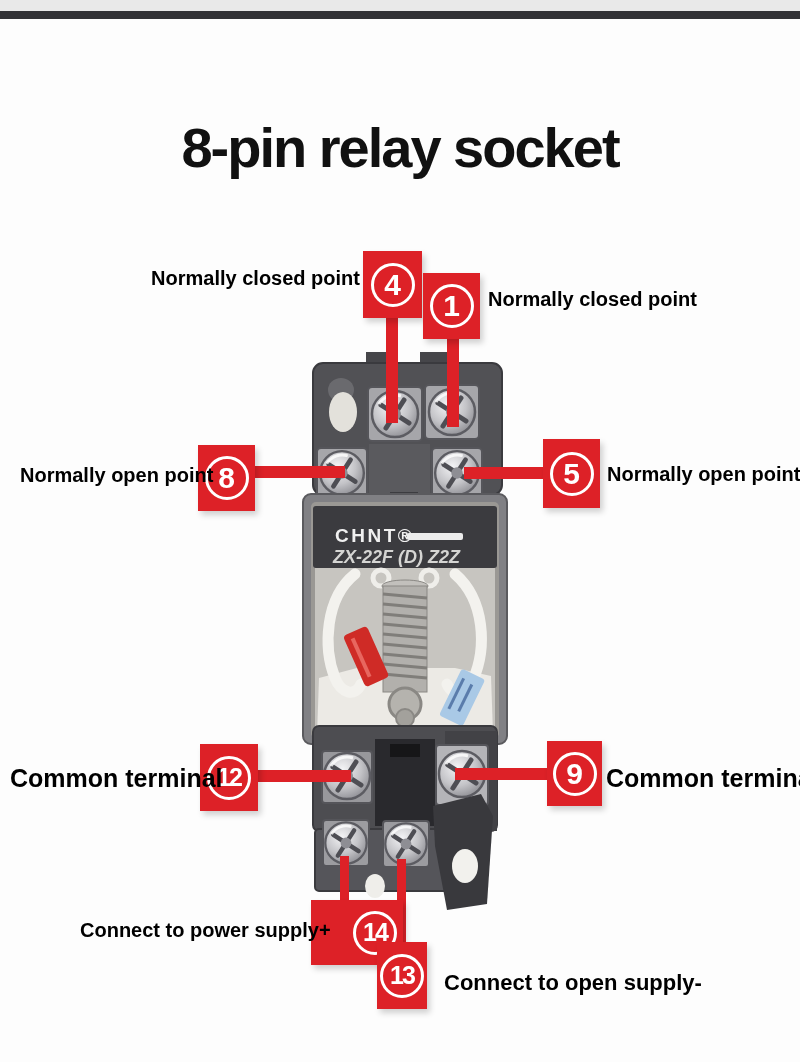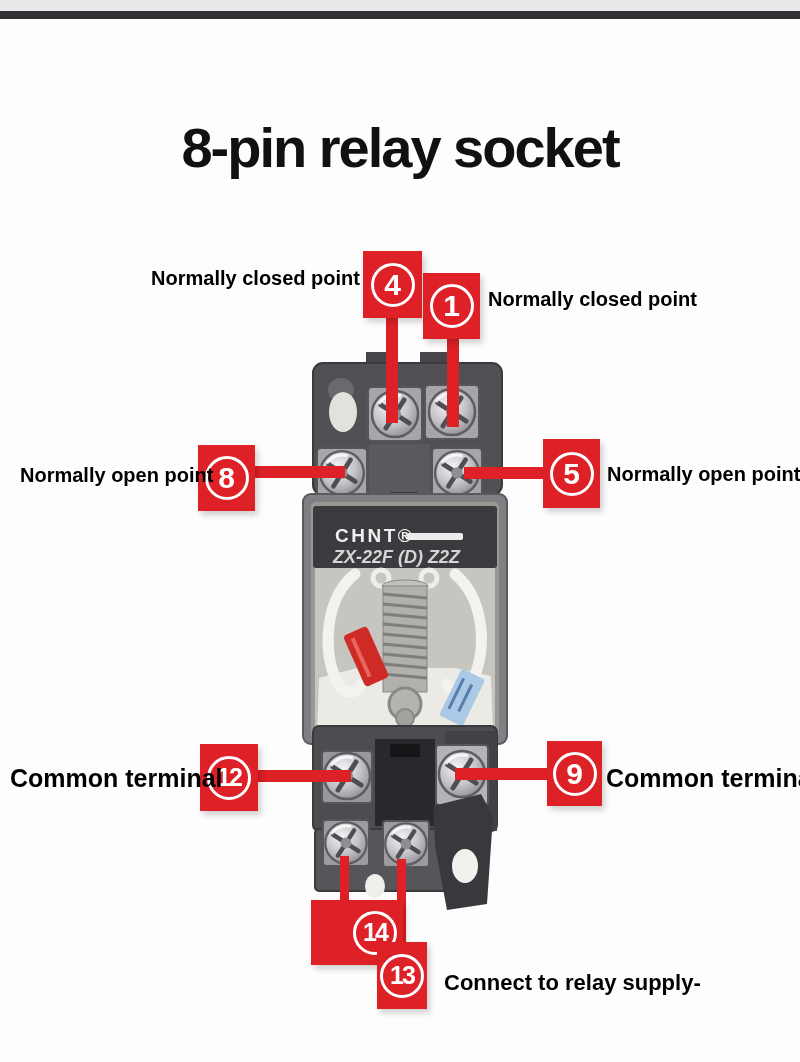--- a/index.html
+++ b/index.html
@@ -203,15 +203,16 @@
   <div class="tag" id="tag-13">
     <span class="circ two">13</span>
   </div>
 
   <span class="lbl" id="lbl-nc-left">Normally closed point</span>
   <span class="lbl" id="lbl-nc-right">Normally closed point</span>
   <span class="lbl" id="lbl-no-left">Normally open point</span>
   <span class="lbl" id="lbl-no-right">Normally open point</span>
   <span class="lbl" id="lbl-com-left">Common terminal</span>
   <span class="lbl" id="lbl-com-right">Common terminal</span>
-  <span class="lbl" id="lbl-pwr-minus">Connect to relay supply-</span>
+  <span class="lbl" id="lbl-pwr-plus">Connect to power supply+</span>
+  <span class="lbl" id="lbl-pwr-minus">Connect to open supply-</span>
 
 </div>
 
 </body></html>

